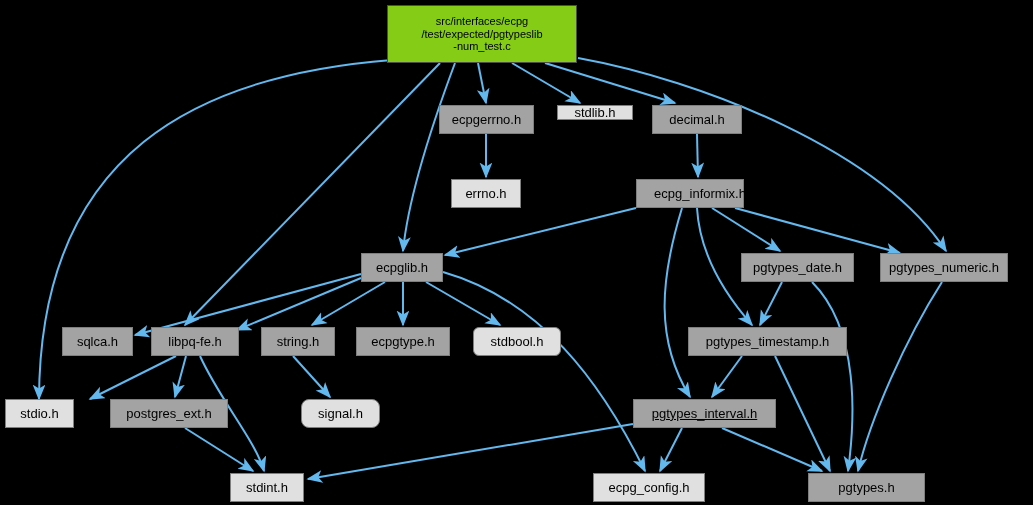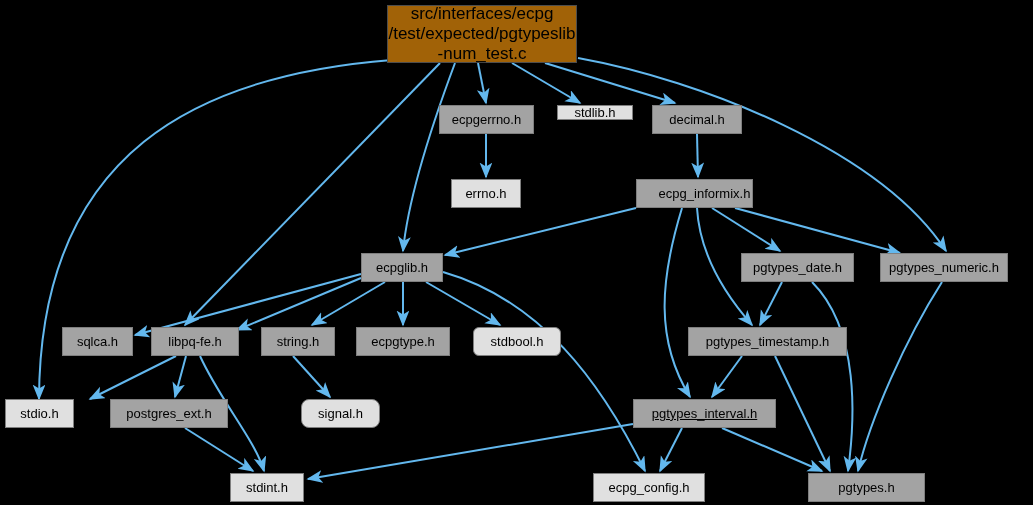--- a/index.html
+++ b/index.html
@@ -4,21 +4,21 @@
 <style>
   html,body{margin:0;padding:0;background:#000;}
   #stage{position:relative;width:1033px;height:505px;background:#000;overflow:hidden;
          font-family:"Liberation Sans","DejaVu Sans",sans-serif;}
   #edges{position:absolute;left:0;top:0;width:1033px;height:505px;}
   .node{position:absolute;box-sizing:border-box;display:flex;align-items:center;
         justify-content:center;text-align:center;line-height:1.18;
         font-size:13px;color:#000;white-space:pre-line;}
   .node.white{background:#a3a3a3;border:1px solid #7f7f7f;}
   .node.gray{background:#e0e0e0;border:1px solid #7f7f7f;}
-  .node.root{background:#a16207;border:1px solid #4d4d4d;font-size:17px;}
+  .node.root{background:#84cc16;border:1px solid #4d4d4d;font-size:11px;}
 </style>
 </head>
 <body>
 
 <div id="stage">
   <svg id="edges" viewBox="0 0 1033 505" xmlns="http://www.w3.org/2000/svg">
     <defs>
       <marker id="ah" markerWidth="9" markerHeight="9" refX="7.2" refY="3.2" orient="auto" markerUnits="strokeWidth">
         <path d="M0,0 L8,3.2 L0,6.4 L2,3.2 z" fill="#63b8ee"></path>
       </marker>
@@ -60,21 +60,21 @@
       </g>
   </svg>
   <div id="nodes-layer">
       <div class="node root" style="left: 387px; top: 5px; width: 190px; height: 58px;">src/interfaces/ecpg
 /test/expected/pgtypeslib
 -num_test.c</div>
       <div class="node white" style="left: 439px; top: 105px; width: 95px; height: 29px;">ecpgerrno.h</div>
       <div class="node gray" style="left: 557px; top: 105px; width: 76px; height: 15px;">stdlib.h</div>
       <div class="node white" style="left: 652px; top: 105px; width: 90px; height: 29px;">decimal.h</div>
       <div class="node gray" style="left: 451px; top: 179px; width: 70px; height: 29px;">errno.h</div>
-      <div class="node white" style="left: 636px; top: 179px; width: 117px; height: 29px; padding-left: 20px;">ecpg_informix.h</div>
+      <div class="node white" style="left: 636px; top: 179px; width: 108px; height: 29px; padding-left: 20px;">ecpg_informix.h</div>
       <div class="node white" style="left: 361px; top: 253px; width: 82px; height: 29px;">ecpglib.h</div>
       <div class="node white" style="left: 741px; top: 253px; width: 113px; height: 29px;">pgtypes_date.h</div>
       <div class="node white" style="left: 880px; top: 253px; width: 128px; height: 29px;">pgtypes_numeric.h</div>
       <div class="node white" style="left: 62px; top: 327px; width: 71px; height: 29px;">sqlca.h</div>
       <div class="node white" style="left: 151px; top: 327px; width: 88px; height: 29px;">libpq-fe.h</div>
       <div class="node white" style="left: 261px; top: 327px; width: 74px; height: 29px;">string.h</div>
       <div class="node white" style="left: 356px; top: 327px; width: 94px; height: 29px;">ecpgtype.h</div>
       <div class="node gray" style="left: 473px; top: 327px; width: 88px; height: 29px; border-radius: 6px;">stdbool.h</div>
       <div class="node white" style="left: 688px; top: 327px; width: 159px; height: 29px;">pgtypes_timestamp.h</div>
       <div class="node gray" style="left: 5px; top: 399px; width: 69px; height: 29px;">stdio.h</div>

